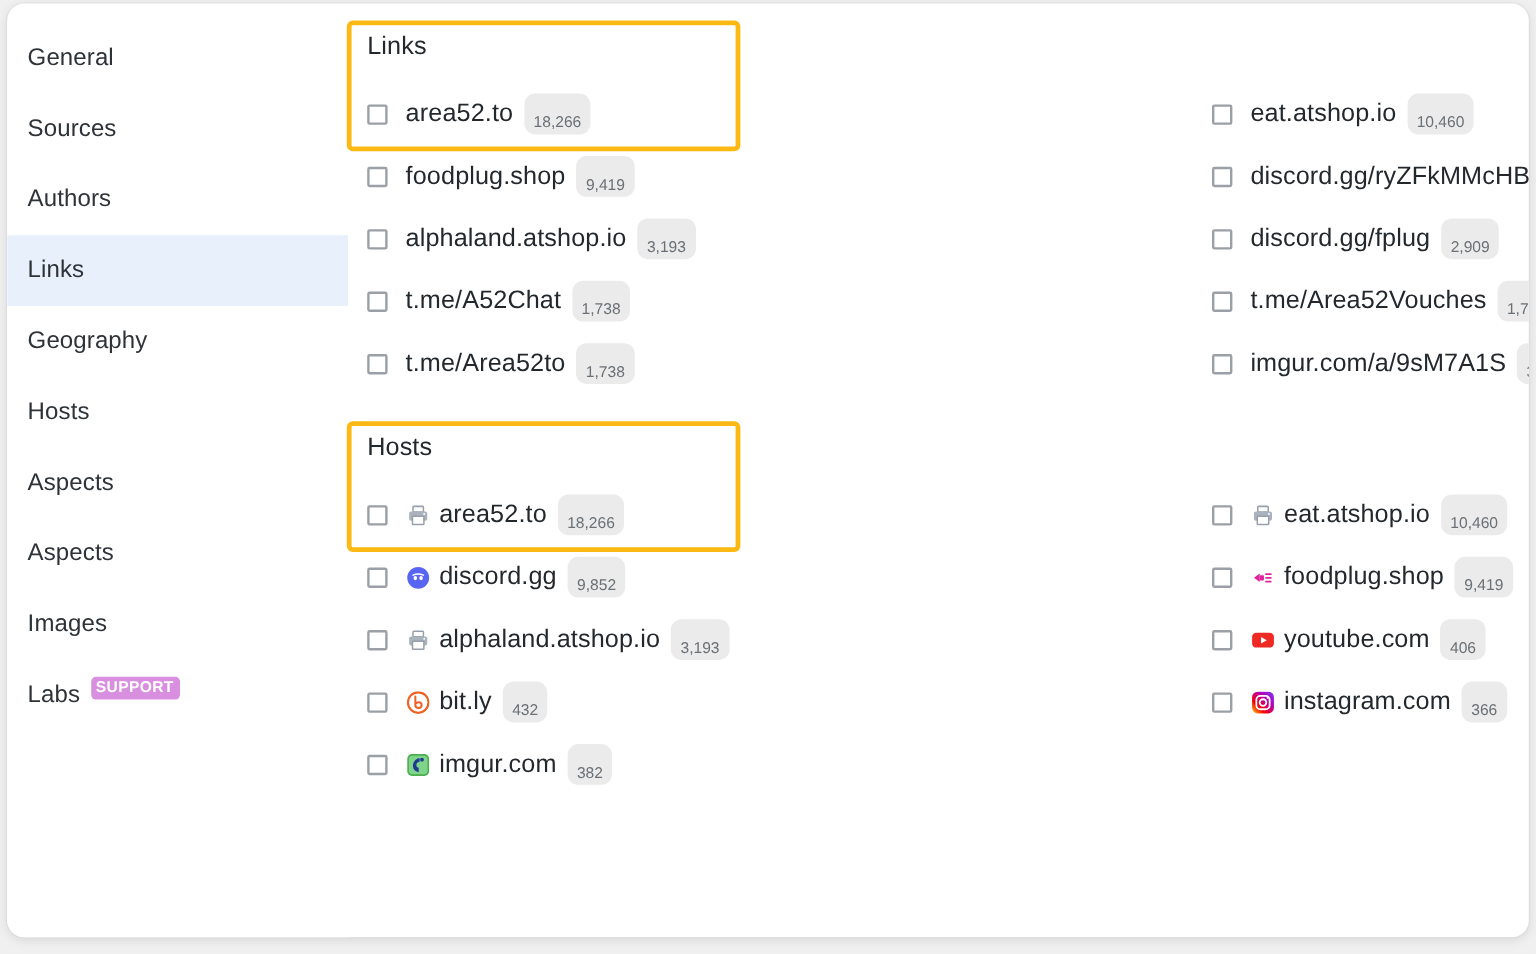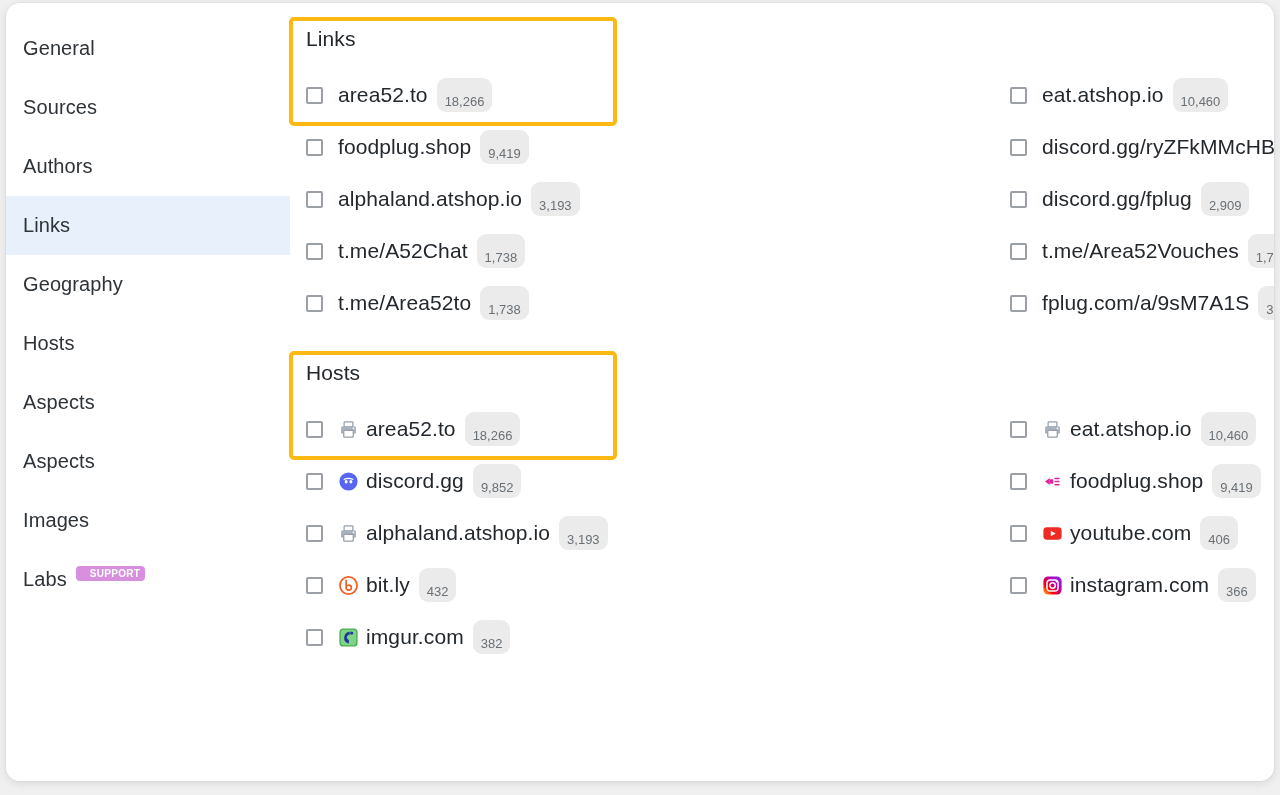--- a/index.html
+++ b/index.html
@@ -47,24 +47,24 @@
   }
   .nav-item.selected {
     background: #e7f0fb;
   }
   .nav-label { white-space: nowrap; }
   .support-badge {
     display: inline-block;
     margin-left: 9px;
     background: #d98fe0;
     color: #ffffff;
-    font-size: 10px;
+    font-size: 13px;
     font-weight: bold;
     letter-spacing: 0.3px;
-    padding: 2px 5px 2px 14px;
+    padding: 2px 5px 2px 4px;
     border-radius: 4px;
     line-height: 1.15;
     position: relative;
     top: -6px;
   }
 
   
   .main {
     position: absolute;
     left: 284px;
@@ -247,21 +247,21 @@
               <span class="row-label">discord.gg/fplug</span>
               <span class="count">2,909</span>
             </div>
             <div class="row">
               <div class="checkbox"></div>
               <span class="row-label">t.me/Area52Vouches</span>
               <span class="count">1,738</span>
             </div>
             <div class="row">
               <div class="checkbox"></div>
-              <span class="row-label">fplug.com/a/9sM7A1S</span>
+              <span class="row-label">imgur.com/a/9sM7A1S</span>
               <span class="count">380</span>
             </div>
           </div>
         </div>
       </div>
       <div class="section" id="section-hosts">
         <div class="section-title">Hosts</div>
         <div class="highlight-box"></div>
         <div class="cols">
           <div class="col left">

